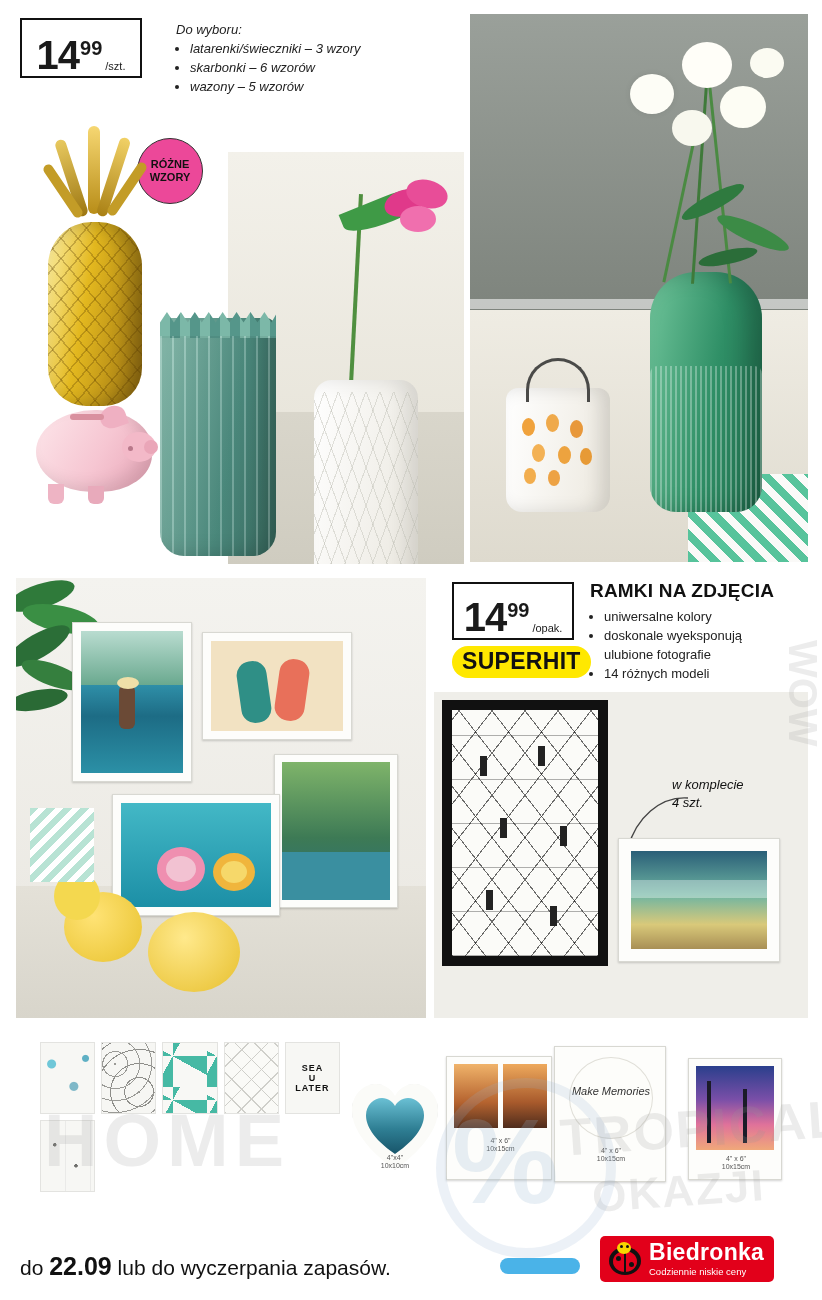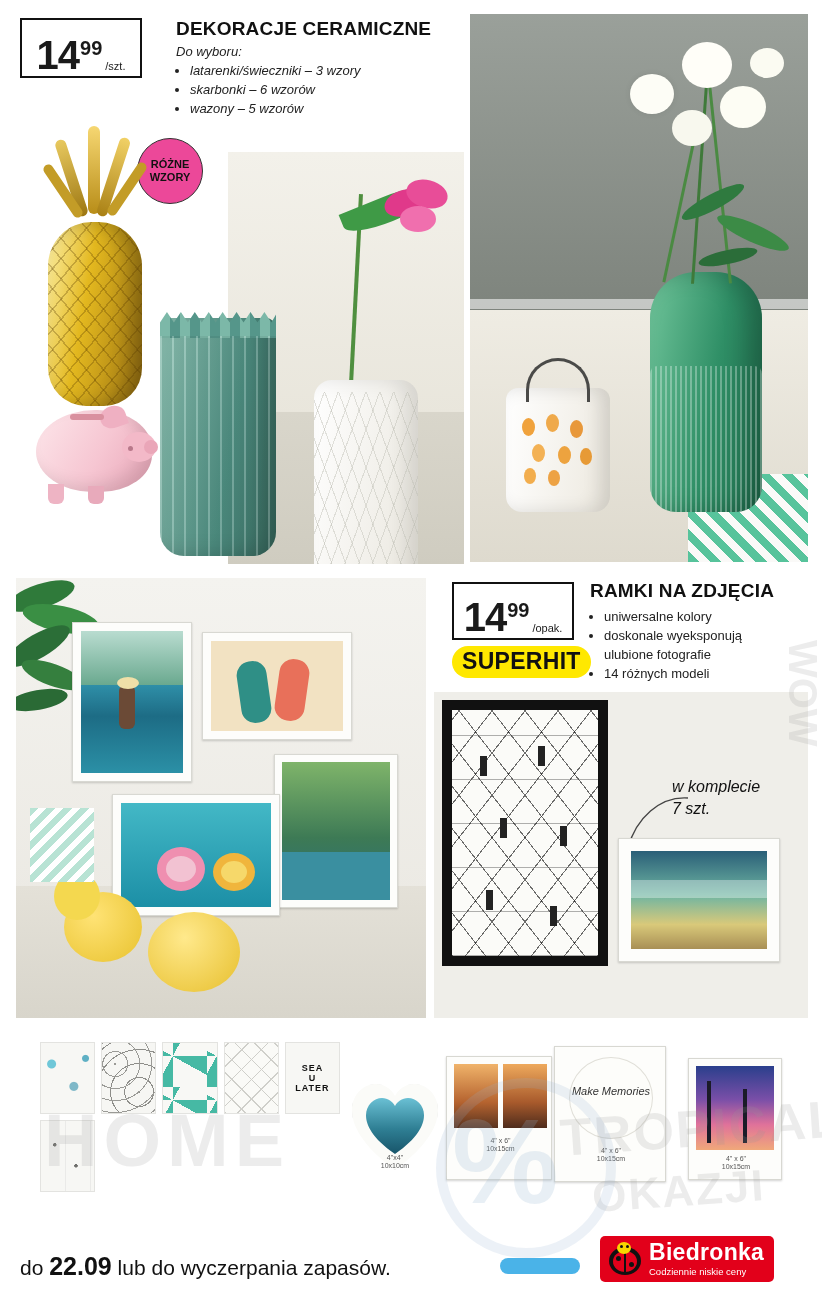--- a/index.html
+++ b/index.html
@@ -85,33 +85,32 @@
   
   .swatch-grid { display:grid; grid-template-columns: repeat(5, 1fr); grid-template-rows: repeat(2,1fr); gap:6px; }
   .swatch { position:relative; overflow:hidden; background:#f2f2f0; border:1px solid #e3e3e0; }
 
   .sealater { display:flex; flex-direction:column; align-items:center; justify-content:center; height:100%; font-size:9px; font-weight:700; letter-spacing:1px; color:#111;}
 
   
   .wframe { background:#fdfdfb; border:1px solid #d8d8d2; box-shadow: 0 1px 2px rgba(0,0,0,0.18); }
   .frame-label { font-size:7px; color:#555; text-align:center; line-height:1.2; }
 
-  .note-text { font-size:16px; font-style:italic; color:#111; line-height:1.35; }
+  .note-text { font-size:13px; font-style:italic; color:#111; line-height:1.35; }
 </style>
 </head>
 <body>
 
 <div class="abs price-box" style="left:20px; top:18px; width:122px; height:60px;">
   <span class="price-main">14</span>
   <span class="price-cents">99</span>
   <span class="price-unit">/szt.</span>
 </div>
 
 <div class="abs" style="left:176px; top:18px; width:280px;">
-  <div class="hdr">DEKORACJE CERAMICZNE</div>
   <div class="sub-it">Do wyboru:</div>
   <ul class="bul">
     <li>latarenki/świeczniki – 3 wzory</li>
     <li>skarbonki – 6 wzorów</li>
     <li>wazony – 5 wzorów</li>
   </ul>
 </div>
 
 <div class="abs stamp" style="left:137px; top:138px;">
   <span>RÓŻNE</span>
@@ -303,21 +302,21 @@
     <div class="abs" style="left:38px;top:56px;width:7px;height:20px;background:#222;"></div>
     <div class="abs" style="left:96px;top:46px;width:7px;height:20px;background:#222;"></div>
     <div class="abs" style="left:58px;top:118px;width:7px;height:20px;background:#222;"></div>
     <div class="abs" style="left:118px;top:126px;width:7px;height:20px;background:#222;"></div>
     <div class="abs" style="left:44px;top:190px;width:7px;height:20px;background:#222;"></div>
     <div class="abs" style="left:108px;top:206px;width:7px;height:20px;background:#222;"></div>
   </div>
 
   <div class="abs note-text" style="left:238px;top:84px;width:120px;">
     <div>w komplecie</div>
-    <div>7 szt.</div>
+    <div>4 szt.</div>
   </div>
   <svg class="abs" width="80" height="74" viewBox="0 0 80 74" style="left:180px;top:98px;">
     <path d="M74,8 C46,6 22,28 14,58" fill="none" stroke="#444" stroke-width="1.4"></path>
     <circle cx="14" cy="60" r="3.2" fill="#444"></circle>
   </svg>
 
   <div class="abs wframe" style="left:184px;top:146px;width:162px;height:124px;padding:12px;">
     <div class="abs" style="left:12px;top:12px;right:12px;bottom:12px;background:linear-gradient(180deg,#2a5f78 0%,#6fb5a2 45%,#d9c97a 75%,#a88f55 100%);"></div>
     <div class="abs" style="left:12px;top:34%;right:12px;height:18px;background:rgba(255,255,255,.35);"></div>
   </div>

